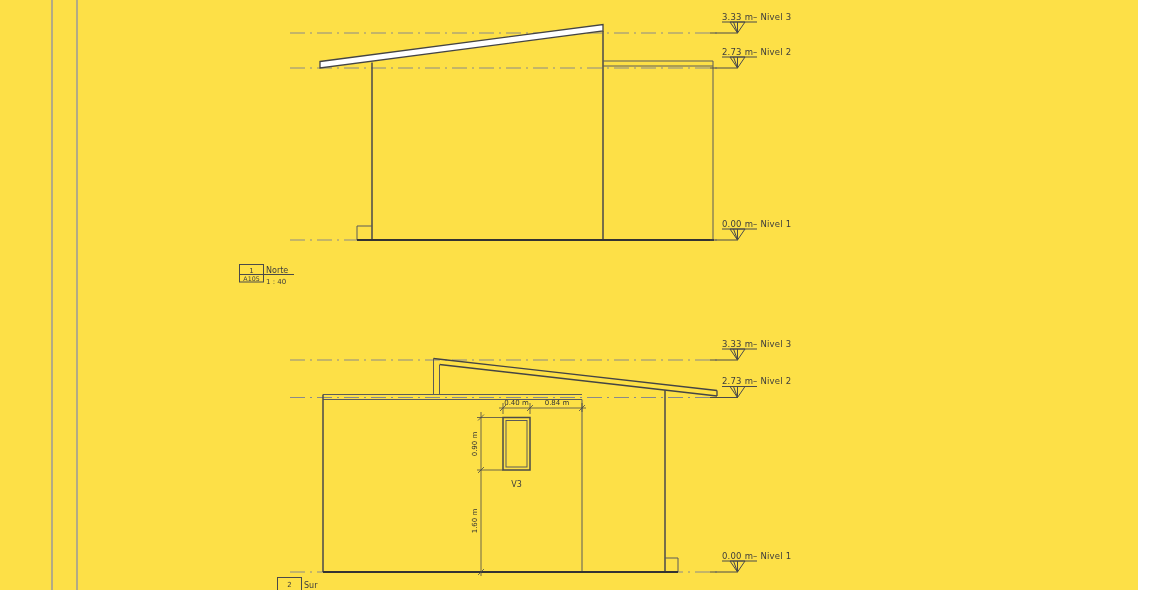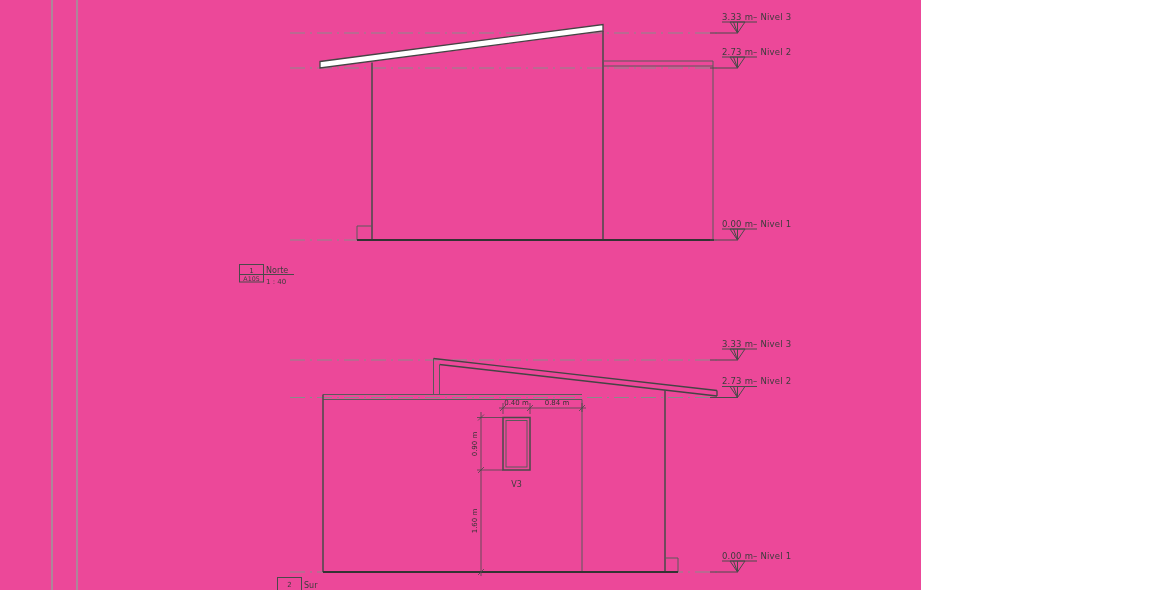--- a/index.html
+++ b/index.html
@@ -1,20 +1,20 @@
 <!DOCTYPE html>
 <html><head>
 <meta charset="utf-8">
 <style>
   html,body{margin:0;padding:0;background:#ffffff;}
   #sheet{
     position:relative;
-    width:921px;height:590px;
+    width:1138px;height:590px;
     overflow:hidden;
-    background:#ec4899;
+    background:#fde047;
     font-family:"DejaVu Sans","Liberation Sans",sans-serif;
   }
   svg{position:absolute;left:0;top:0;}
   svg text{fill:#3c3c3c;}
   .lvl-label{font-size:8.5px;letter-spacing:.2px;}
   .dim-text{font-size:7px;fill:#333;}
   .title-num{font-size:7px;}
   .title-sheet{font-size:6.3px;}
   .title-name{font-size:8px;}
   .title-scale{font-size:7px;}

